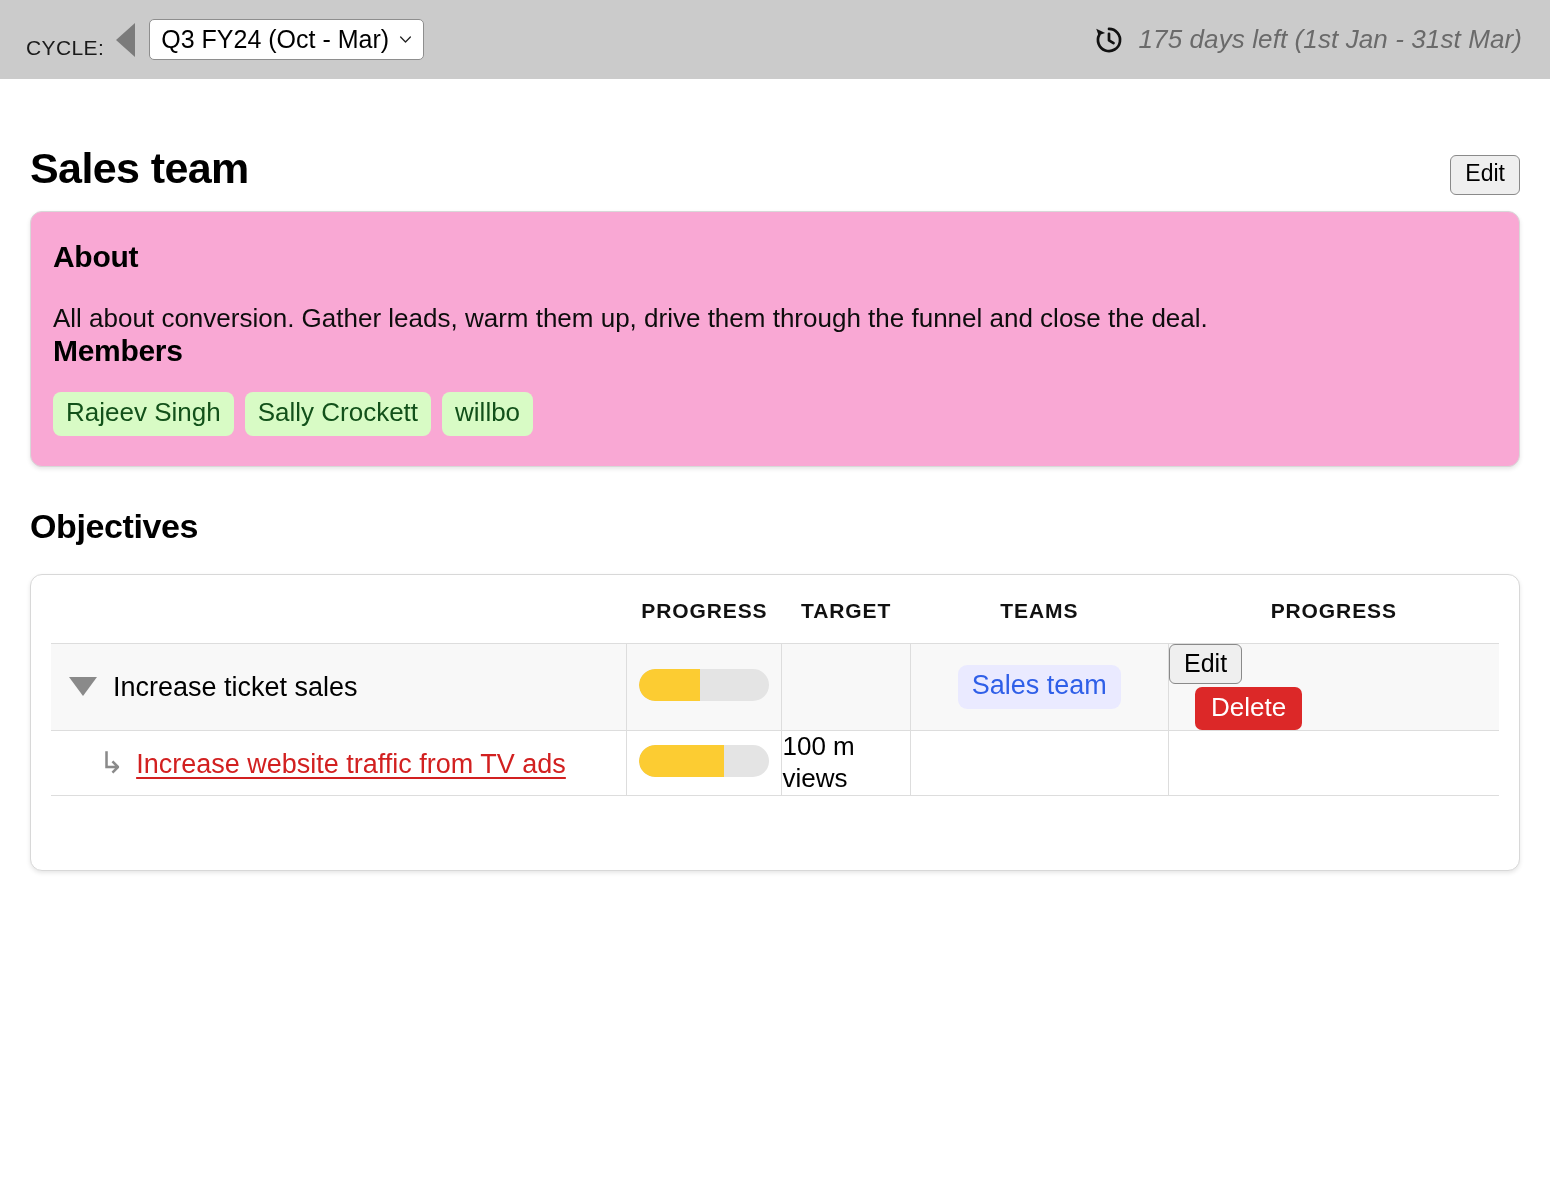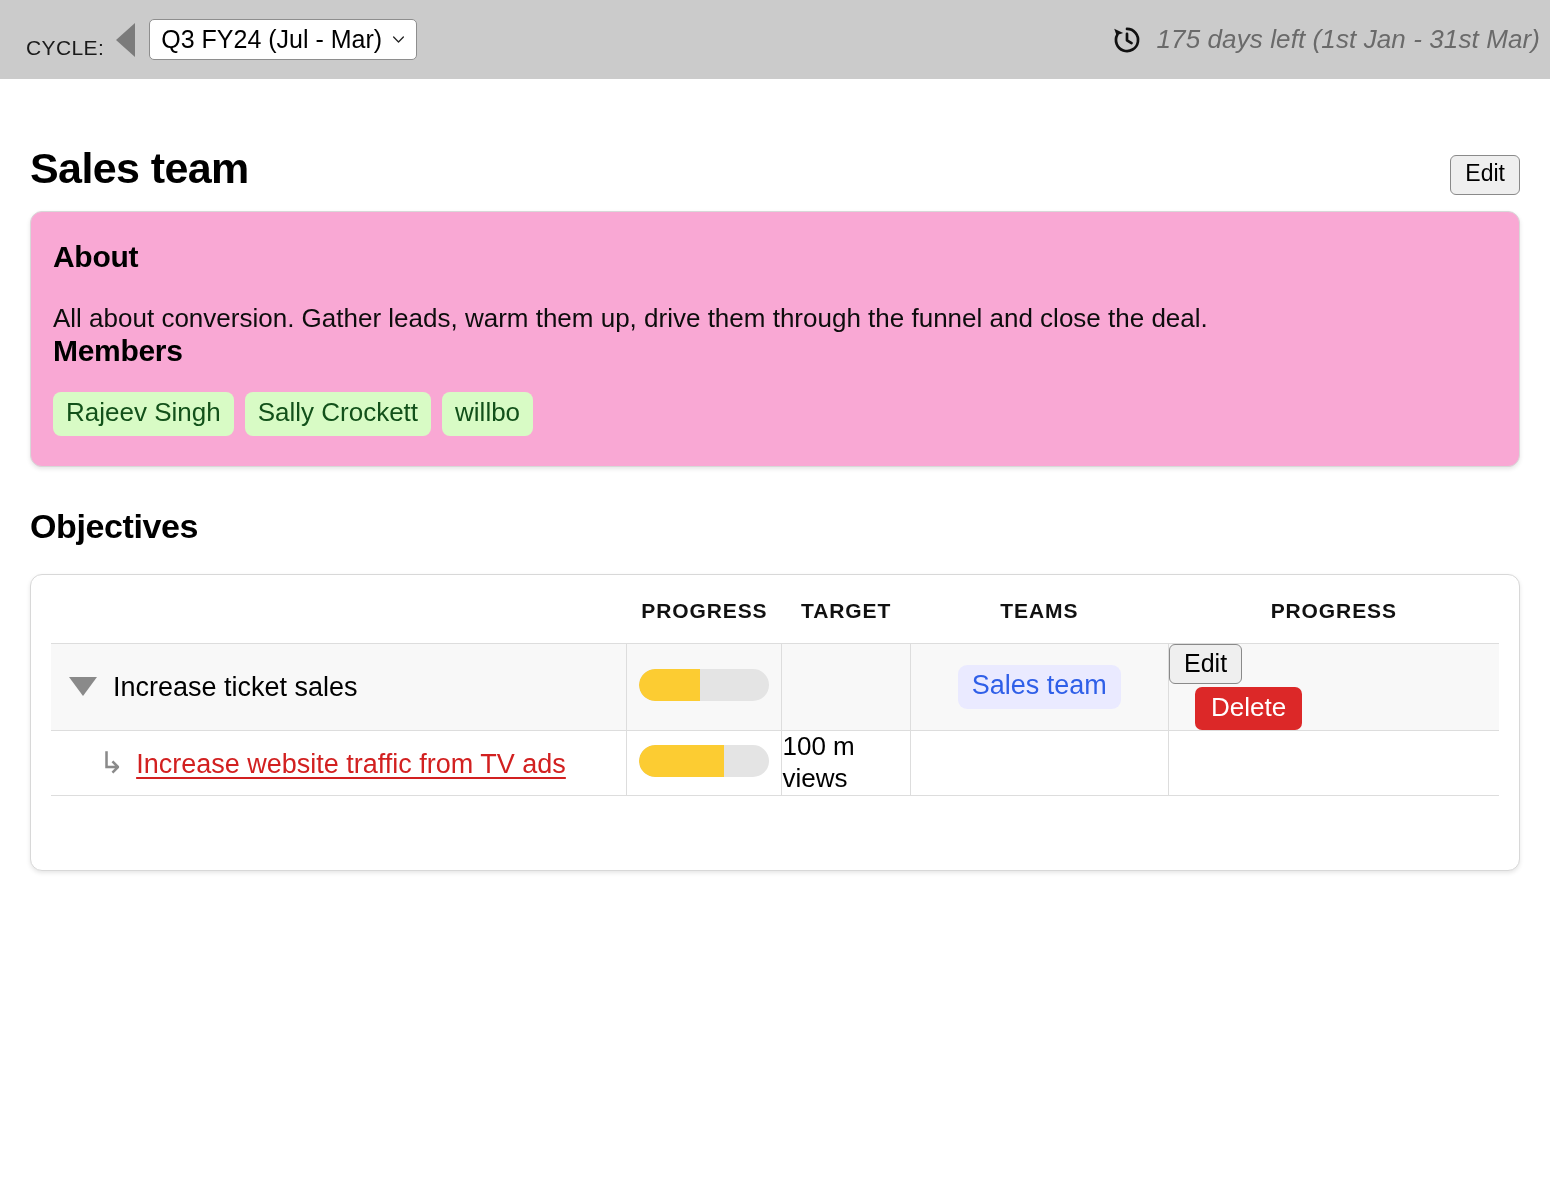--- a/index.html
+++ b/index.html
@@ -51,21 +51,21 @@
     display: inline-block;
   }
   .cycle-select .chev {
     position: absolute;
     right: 11px; top: 50%;
     margin-top: -7px;
     width: 13px; height: 13px;
   }
   .cycle-right {
     position: absolute;
-    right: 10px;
+    right: 28px;
     display: flex;
     align-items: center;
     gap: 13px;
   }
   .days-left {
     font-size: 26px;
     font-style: italic;
     color: #6a6a6a;
     font-weight: 400;
     letter-spacing: .1px;
@@ -274,21 +274,21 @@
     line-height: 1.1;
   }
 </style>
 </head>
 <body>
 
 <div class="cyclebar">
   <span class="cycle-label">CYCLE:</span>
   <span class="cycle-prev"></span>
   <span class="cycle-select">
-    <span>Q3 FY24 (Jul - Mar)</span>
+    <span>Q3 FY24 (Oct - Mar)</span>
     <svg class="chev" viewBox="0 0 16 16">
       <path d="M2 5 L8 11 L14 5" fill="none" stroke="#222" stroke-width="1.6" stroke-linecap="round" stroke-linejoin="round"></path>
     </svg>
   </span>
   <span class="cycle-right">
     <svg class="clock-icon" viewBox="0 0 24 24">
       <path d="M12 4.2 A7.8 7.8 0 1 1 5.2 8.2" fill="none" stroke="#111" stroke-width="1.9" stroke-linecap="round"></path>
       <path d="M3.0 4.0 L4.6 8.7 L9.3 7.1 Z" fill="#111"></path>
       <path d="M12 7.6 L12 12.2 L15.2 14.2" fill="none" stroke="#111" stroke-width="1.9" stroke-linecap="round" stroke-linejoin="round"></path>
     </svg>

